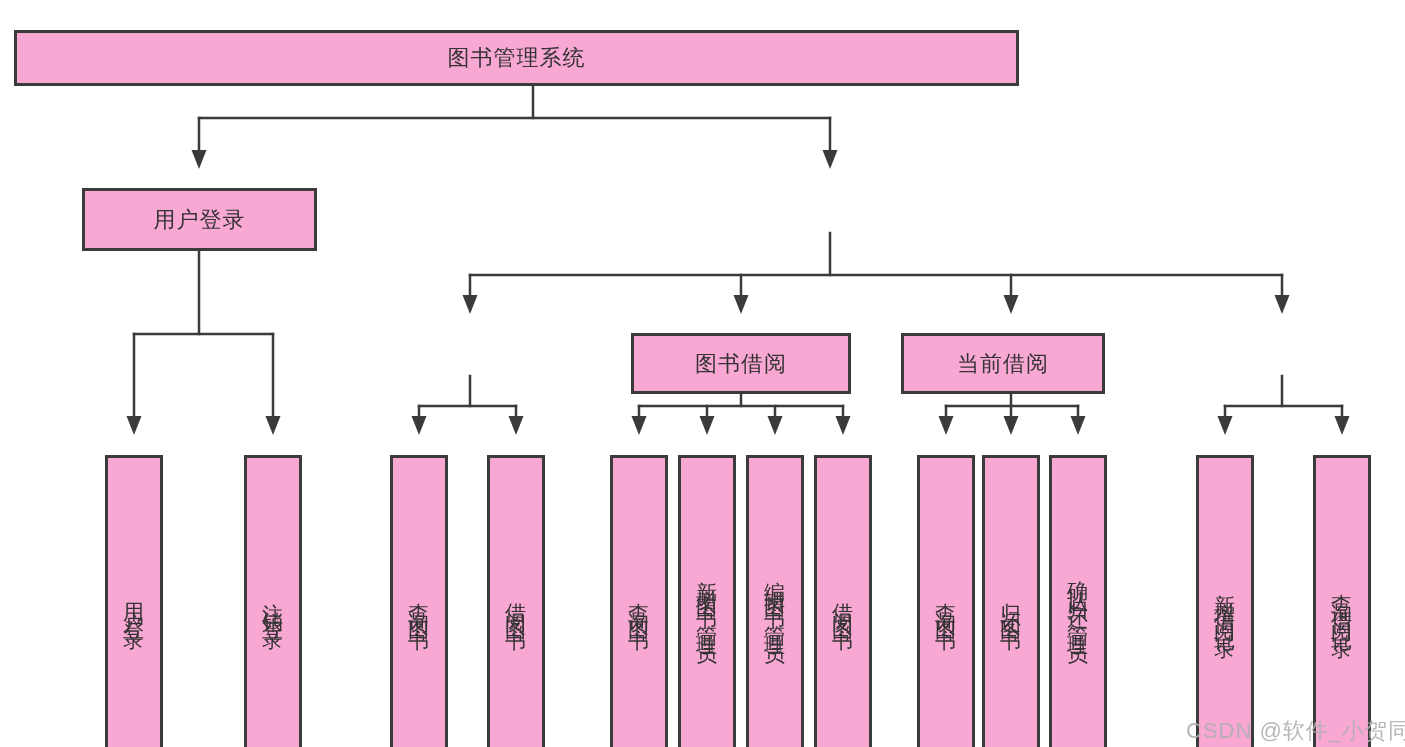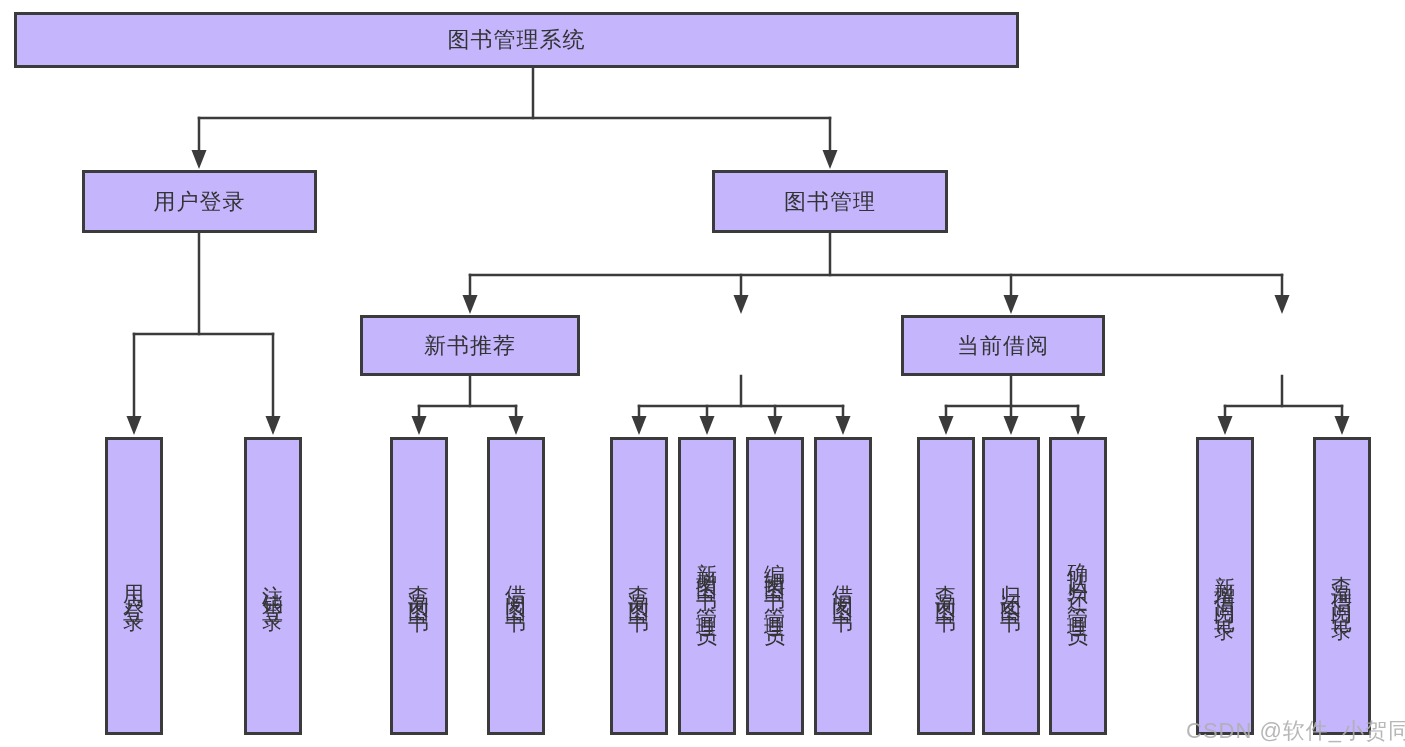--- a/index.html
+++ b/index.html
@@ -20,25 +20,26 @@
   svg.connectors line {
     stroke: #3b3b3b;
     stroke-width: 2.5;
     stroke-linecap: square;
   }
   svg.connectors polygon { fill: #3b3b3b; }
   .node {
     position: absolute;
     box-sizing: border-box;
     border: 3px solid #3b3b3b;
-    background: #c4b5fd;
+    background: #f9a8d4;
     display: flex;
     align-items: center;
     justify-content: center;
     z-index: 2;
+    margin-top: 18px;
   }
   .node .h-label {
     font-size: 22px;
     color: #333333;
     letter-spacing: 1px;
     white-space: nowrap;
   }
   .node .v-label {
     writing-mode: vertical-rl;
     text-orientation: mixed;
@@ -126,26 +127,23 @@
     <polygon points="1334.5,416 1349.5,416 1342,435"></polygon>
   </svg>
 
   <div class="node" style="left:14px; top:12px; width:1005px; height:56px;">
     <span class="h-label">图书管理系统</span>
   </div>
 
   <div class="node" style="left:82px; top:170px; width:235px; height:63px;">
     <span class="h-label">用户登录</span>
   </div>
-  <div class="node" style="left:712px; top:170px; width:236px; height:63px;">
-    <span class="h-label">图书管理</span>
-  </div>
 
-  <div class="node" style="left:360px; top:315px; width:220px; height:61px;">
-    <span class="h-label">新书推荐</span>
+  <div class="node" style="left:631px; top:315px; width:220px; height:61px;">
+    <span class="h-label">图书借阅</span>
   </div>
   <div class="node" style="left:901px; top:315px; width:204px; height:61px;">
     <span class="h-label">当前借阅</span>
   </div>
 
   <div class="node" style="left:105px; top:437px; width:58px; height:298px;">
     <span class="v-label">用户登录</span>
   </div>
   <div class="node" style="left:244px; top:437px; width:58px; height:298px;">
     <span class="v-label">注销登录</span>

